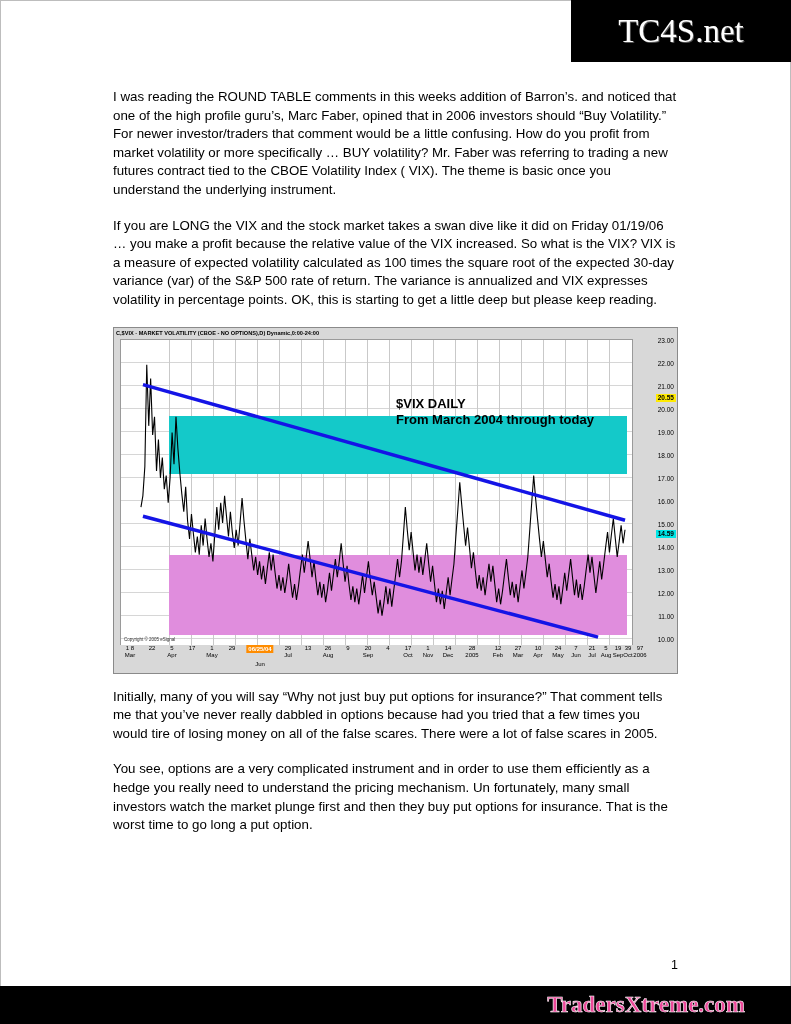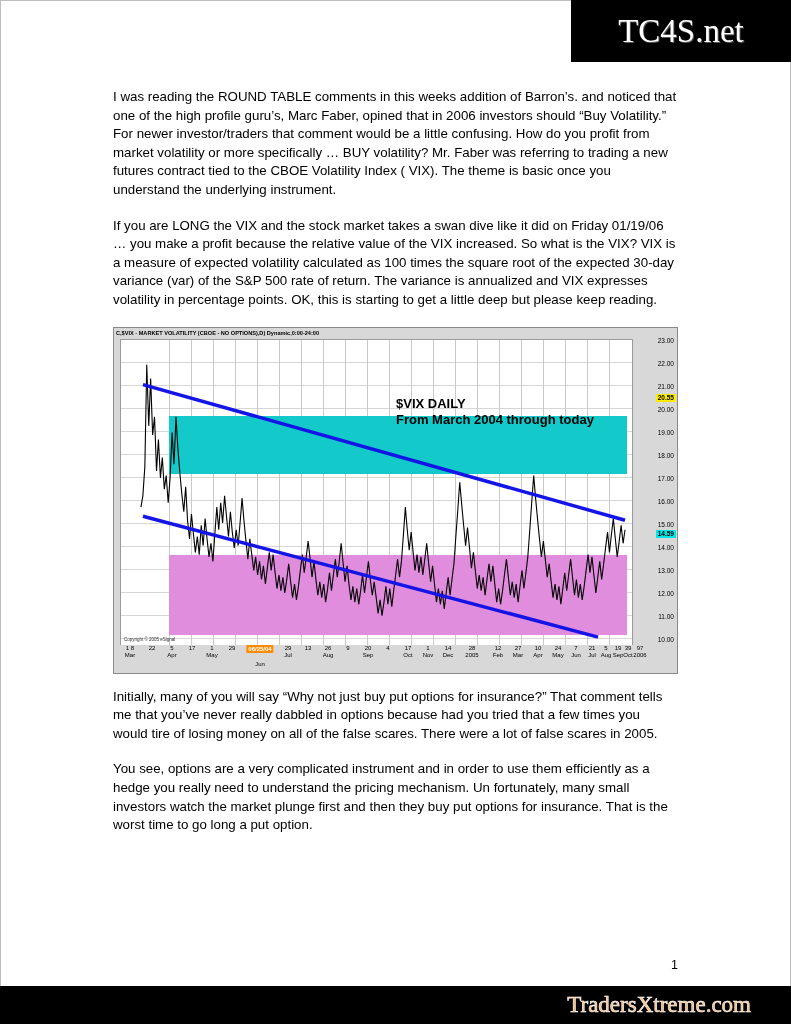--- a/index.html
+++ b/index.html
@@ -224,27 +224,27 @@
   .footer-logo {
     position: absolute;
     left: 0;
     bottom: 0;
     width: 791px;
     height: 38px;
     background: #000;
   }
   .footer-logo-text {
     position: absolute;
-    right: 40px;
+    right: 46px;
     top: 50%;
     transform: translateY(-50%);
     font-family: "Liberation Serif", serif;
-    font-weight: normal;
+    font-weight: bold;
     font-size: 23px;
-    color: #fdba74;
+    color: #ec4899;
     -webkit-text-stroke: 0.6px #ffffff;
     letter-spacing: 0px;
   }
   .page-border {
     position: absolute;
     inset: 0;
     border: 1px solid #bdbdbd;
     pointer-events: none;
   }
 </style>

